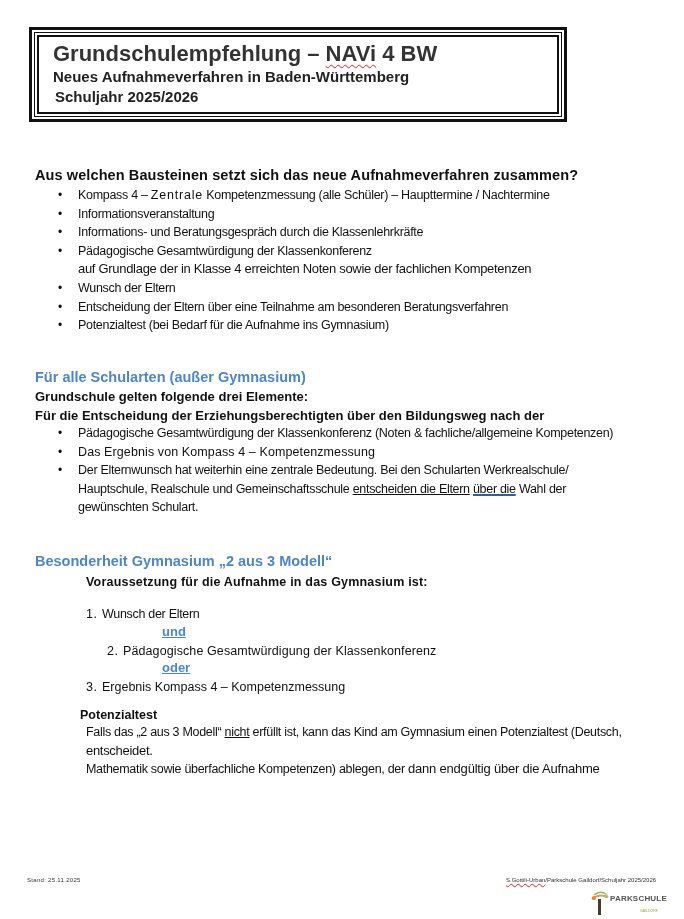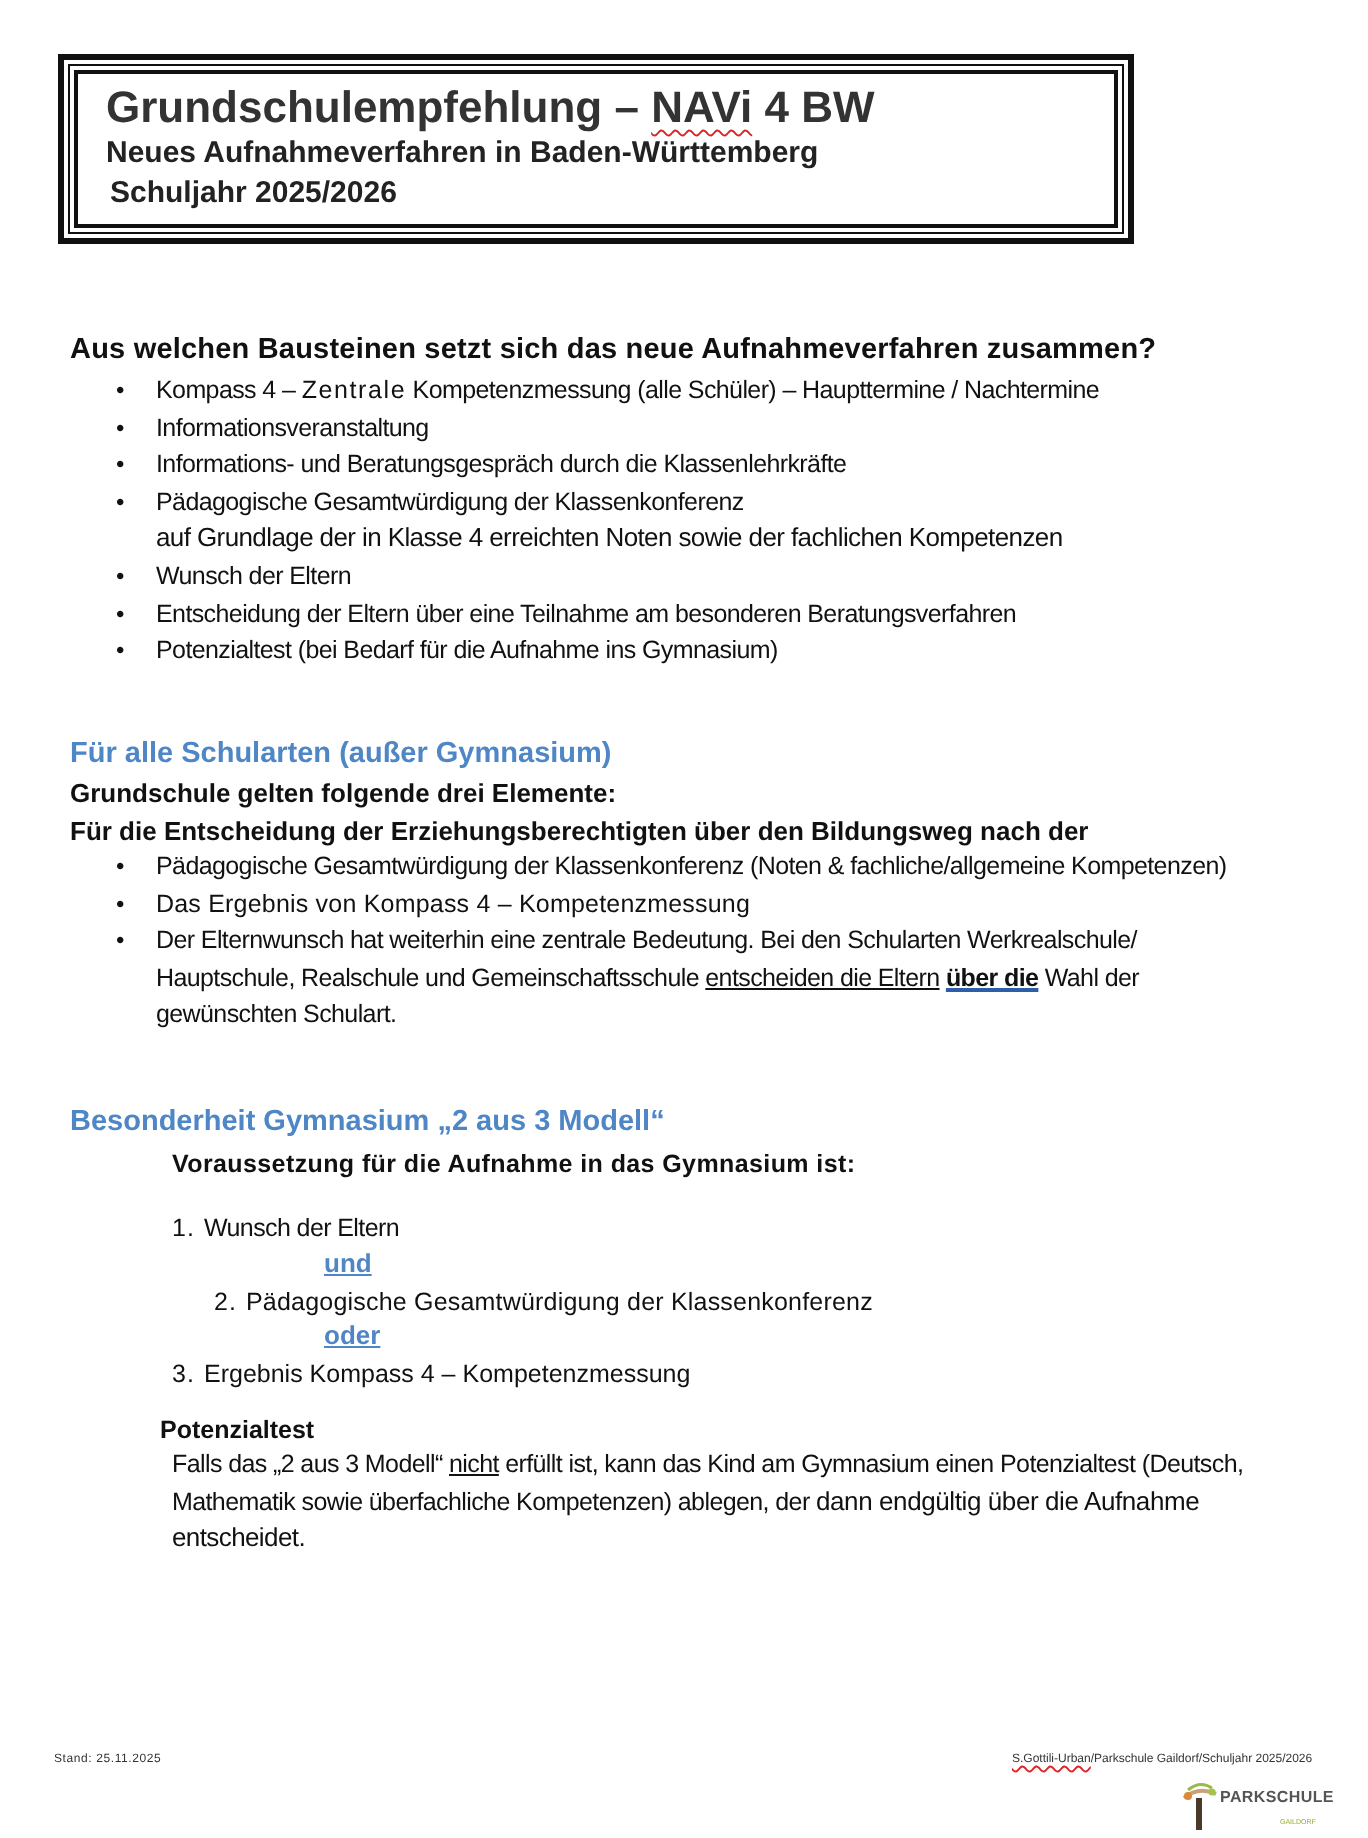--- a/index.html
+++ b/index.html
@@ -37,21 +37,21 @@
     .plain { font-size: 13px; }
 
     .para-bold { position: absolute; left: 35px; font-size: 13px; font-weight: bold; line-height: 19px; color: #111; }
 
     ol.num { position: absolute; left: 86px; list-style: none; }
     ol.num li { font-size: 12.5px; line-height: 18px; color: #111; }
     .num-marker { display: inline-block; width: 16px; letter-spacing: 0.5px; }
     .connector { position: absolute; left: 162px; font-size: 13px; font-weight: bold; color: #4f86c6; text-decoration: underline; }
 
     .u { text-decoration: underline; }
-    .u-blue { text-decoration: underline; text-decoration-color: #2f5ea8; text-decoration-thickness: 2px; font-weight: bold; }
+    .u-blue { text-decoration: underline; text-decoration-color: #2f5ea8; text-decoration-thickness: 2px; }
 
     .footer-left { position: absolute; left: 27px; top: 877px; font-size: 6px; color: #333; letter-spacing: 0.3px; }
     .footer-right { position: absolute; left: 506px; top: 877px; font-size: 6px; color: #333; }
     .footer-right .spell { text-decoration: underline wavy #d22; }
     .logo { position: absolute; left: 590px; top: 890px; width: 72px; height: 26px; }
     .logo-text { position: absolute; left: 20px; top: 4px; font-size: 8px; font-weight: bold; color: #555; letter-spacing: 0.2px; }
     .logo-sub2 { position: absolute; left: 50px; top: 19px; font-size: 3.5px; color: #9a3; }
   </style>
 </head>
 <body>
@@ -103,22 +103,22 @@
   <li><span class="num-marker">2.</span><span style="letter-spacing:0.1px;">Pädagogische Gesamtwürdigung der Klassenkonferenz</span></li>
 </ol>
 <div class="connector" style="top:660px;">oder</div>
 <ol class="num" style="top:678px;">
   <li><span class="num-marker">3.</span><span>Ergebnis Kompass 4 – Kompetenzmessung</span></li>
 </ol>
 
 <div class="para-bold" style="left:80px; top:706px; font-size:12.5px;">Potenzialtest</div>
 <div style="position:absolute; left:86px; top:723px; font-size:12.5px; line-height:18.5px; color:#111;" class="cond">
   <div><span>Falls das „2 aus 3 Modell“ </span><span class="u">nicht</span><span> erfüllt ist, kann das Kind am Gymnasium einen Potenzialtest (Deutsch,</span></div>
+  <div style="font-size:13px;">entscheidet.</div>
   <div><span>Mathematik sowie überfachliche Kompetenzen) ablegen, der </span><span style="font-size:13px; letter-spacing:-0.2px;">dann endgültig über die Aufnahme</span></div>
-  <div style="font-size:13px;">entscheidet.</div>
 </div>
 
 <div class="footer-left">Stand: 25.11.2025</div>
 <div class="footer-right"><span class="spell">S.Gottili-Urban</span><span>/Parkschule Gaildorf/Schuljahr 2025/2026</span></div>
 <div class="logo">
   <svg width="20" height="26" viewBox="0 0 20 26">
     <rect x="8" y="9" width="3" height="16" fill="#4a3a2a"></rect>
     <path d="M2 9 Q9 3 18 7" stroke="#c9a27a" stroke-width="2" fill="none"></path>
     <path d="M4 5 Q10 0 16 4" stroke="#9bb84a" stroke-width="1.5" fill="none"></path>
     <circle cx="4" cy="8" r="2" fill="#d98a3a"></circle>

